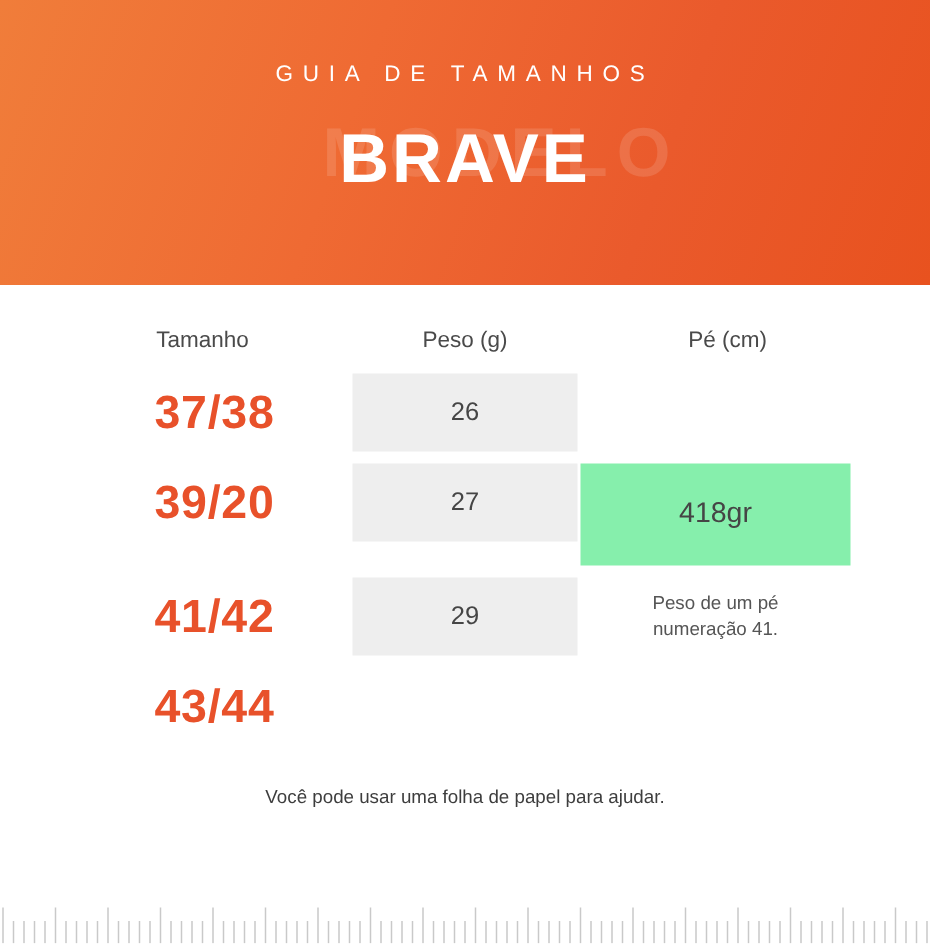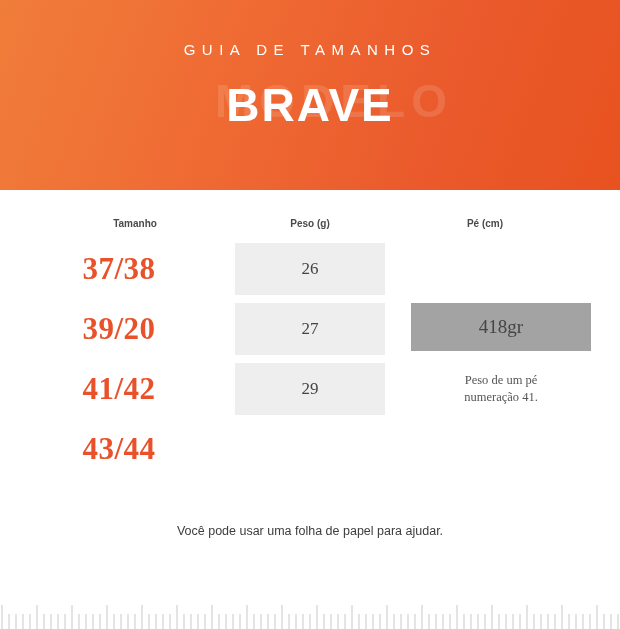--- a/index.html
+++ b/index.html
@@ -70,31 +70,30 @@
   .thead {
     display: grid;
     grid-template-columns: 180px 150px 180px;
     justify-content: center;
     column-gap: 10px;
     margin-bottom: 14px;
   }
   .th {
     text-align: center;
     color: #4a4a4a;
-    font-size: 10px;
-    font-weight: 700;
+    font-size: 15px;
+    font-weight: 400;
   }
   .trow {
     display: grid;
     grid-template-columns: 180px 150px 180px;
     justify-content: center;
-    column-gap: 26px;
+    column-gap: 2px;
     margin-bottom: 8px;
     align-items: stretch;
-    font-family: Liberation Serif, serif;
   }
   .cell-size {
     display: flex;
     align-items: center;
     justify-content: center;
     color: #e8512a;
     font-size: 31px;
     font-weight: bold;
     letter-spacing: 0.5px;
     height: 52px;
@@ -105,27 +104,27 @@
     align-items: center;
     justify-content: center;
     color: #454545;
     font-size: 17px;
     height: 52px;
   }
   .cell-empty {
     height: 52px;
   }
   .cell-weight {
-    background: #a3a3a3;
+    background: #86efac;
     display: flex;
     align-items: center;
     justify-content: center;
     color: #454545;
     font-size: 19px;
-    height: 48px;
+    height: 68px;
   }
   .cell-note {
     display: flex;
     flex-direction: column;
     align-items: center;
     justify-content: center;
     color: #555555;
     font-size: 12.5px;
     line-height: 1.4;
     text-align: center;

